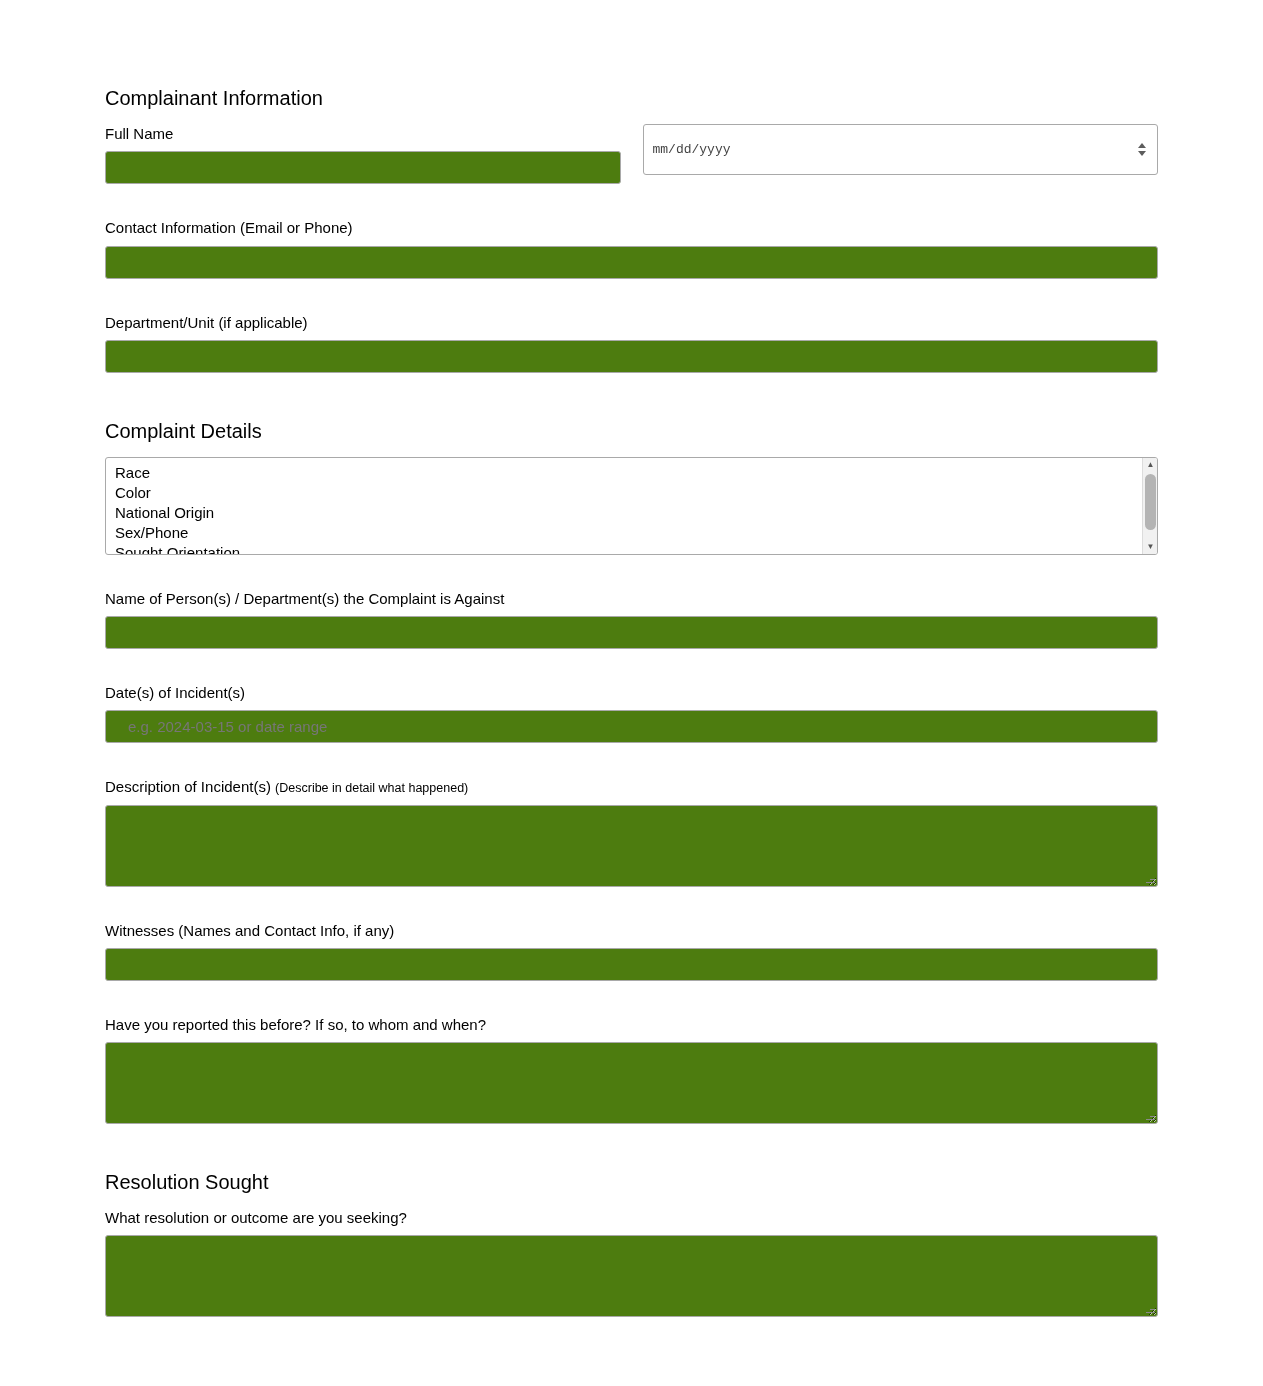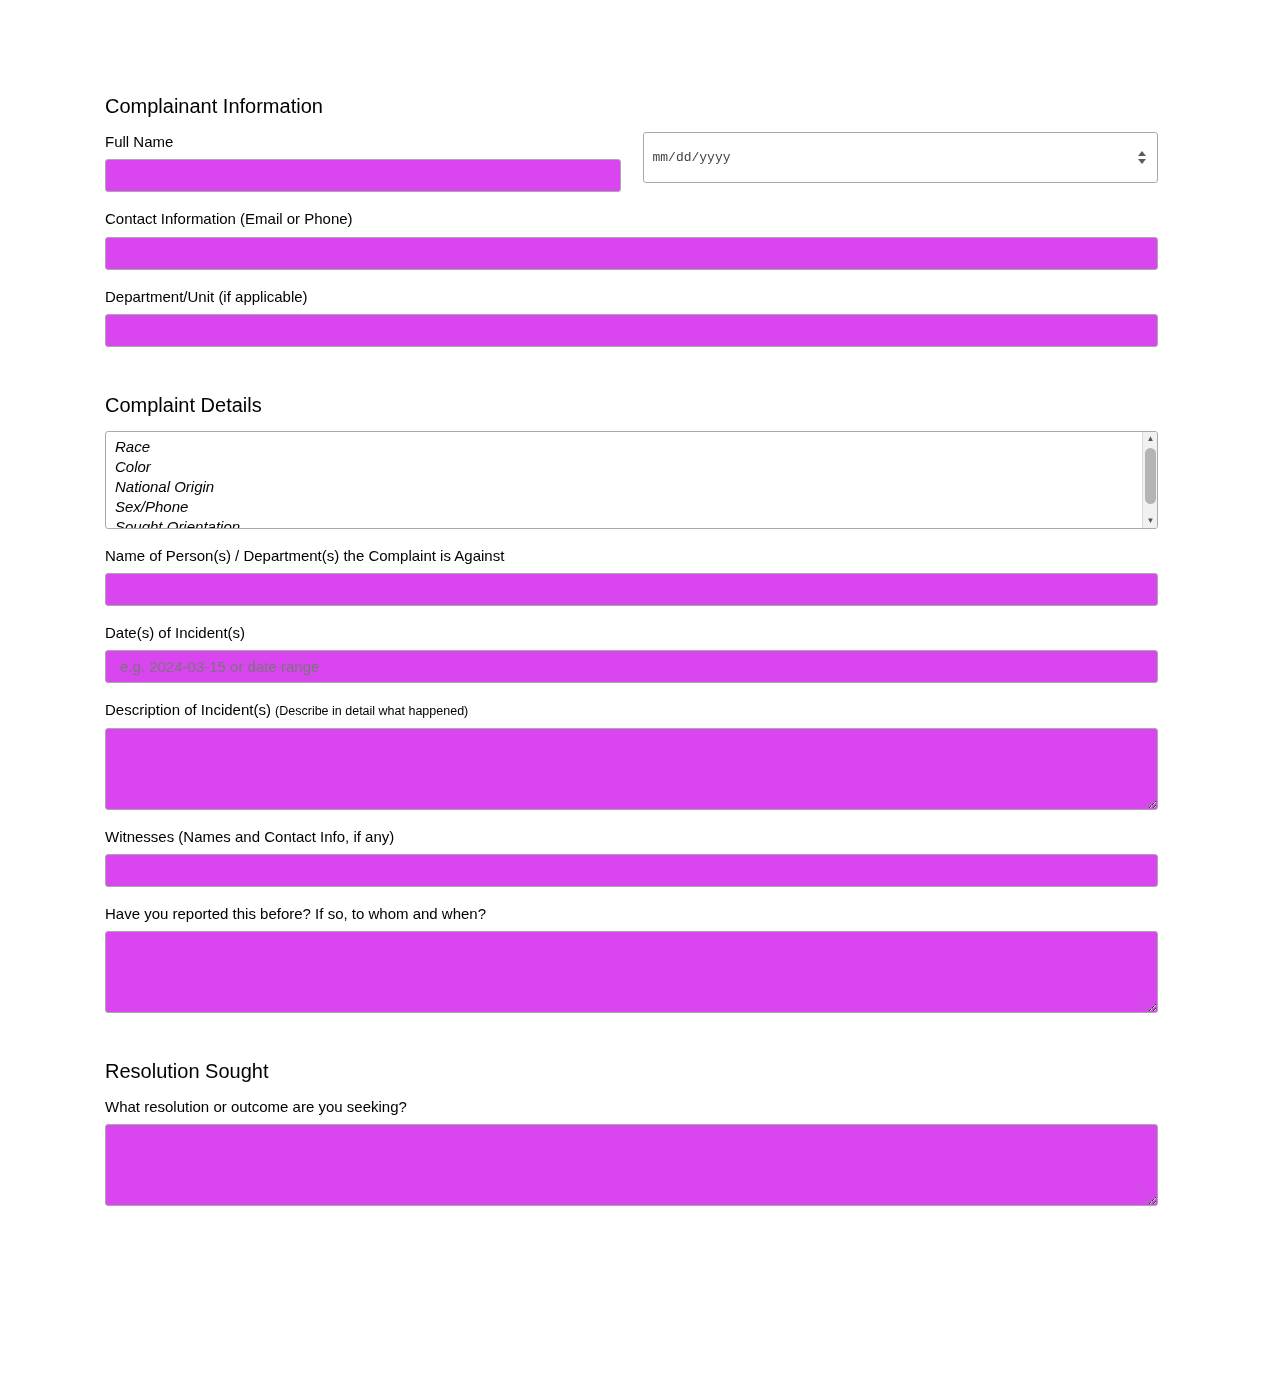--- a/index.html
+++ b/index.html
@@ -27,25 +27,25 @@
   }
   .section {
     margin-bottom: 46px;
   }
   .section:last-child {
     margin-bottom: 0;
   }
   .section-heading {
     font-size: 20px;
     font-weight: 400;
-    margin: 8px 0 14px 0;
+    margin: 0 0 14px 0;
     line-height: 1.2;
   }
   .field {
-    margin-bottom: 17px;
+    margin-bottom: 34px;
   }
   .field-label {
     display: block;
     font-size: 15px;
     line-height: 1.35;
     margin-bottom: 7px;
     color: #000;
   }
   .label-note {
     font-size: 12.5px;
@@ -60,24 +60,24 @@
   }
   input[type="text"],
   input[type="date"],
   textarea,
   select {
     width: 100%;
     box-sizing: border-box;
     font-family: "Liberation Sans", sans-serif;
     font-size: 15px;
     color: #000;
-    background: #d946ef;
+    background: #4d7c0f;
     border: 1px solid #a9a9a9;
     border-radius: 3px;
-    padding: 7px 14px;
+    padding: 7px 22px;
     outline: none;
   }
   input[type="text"],
   input[type="date"] {
     height: 33px;
   }
   input::placeholder {
     color: #767676;
   }
   textarea {
@@ -94,21 +94,20 @@
     box-sizing: border-box;
     overflow: hidden;
   }
   .multiselect-list {
     padding: 5px 0 0 0;
     margin: 0;
     list-style: none;
     height: 100%;
     box-sizing: border-box;
     overflow: hidden;
-    font-style: italic;
   }
   .multiselect-list li {
     font-size: 15px;
     line-height: 20px;
     padding: 0 9px;
     white-space: nowrap;
   }
   .ms-scrollbar {
     position: absolute;
     top: 0;

